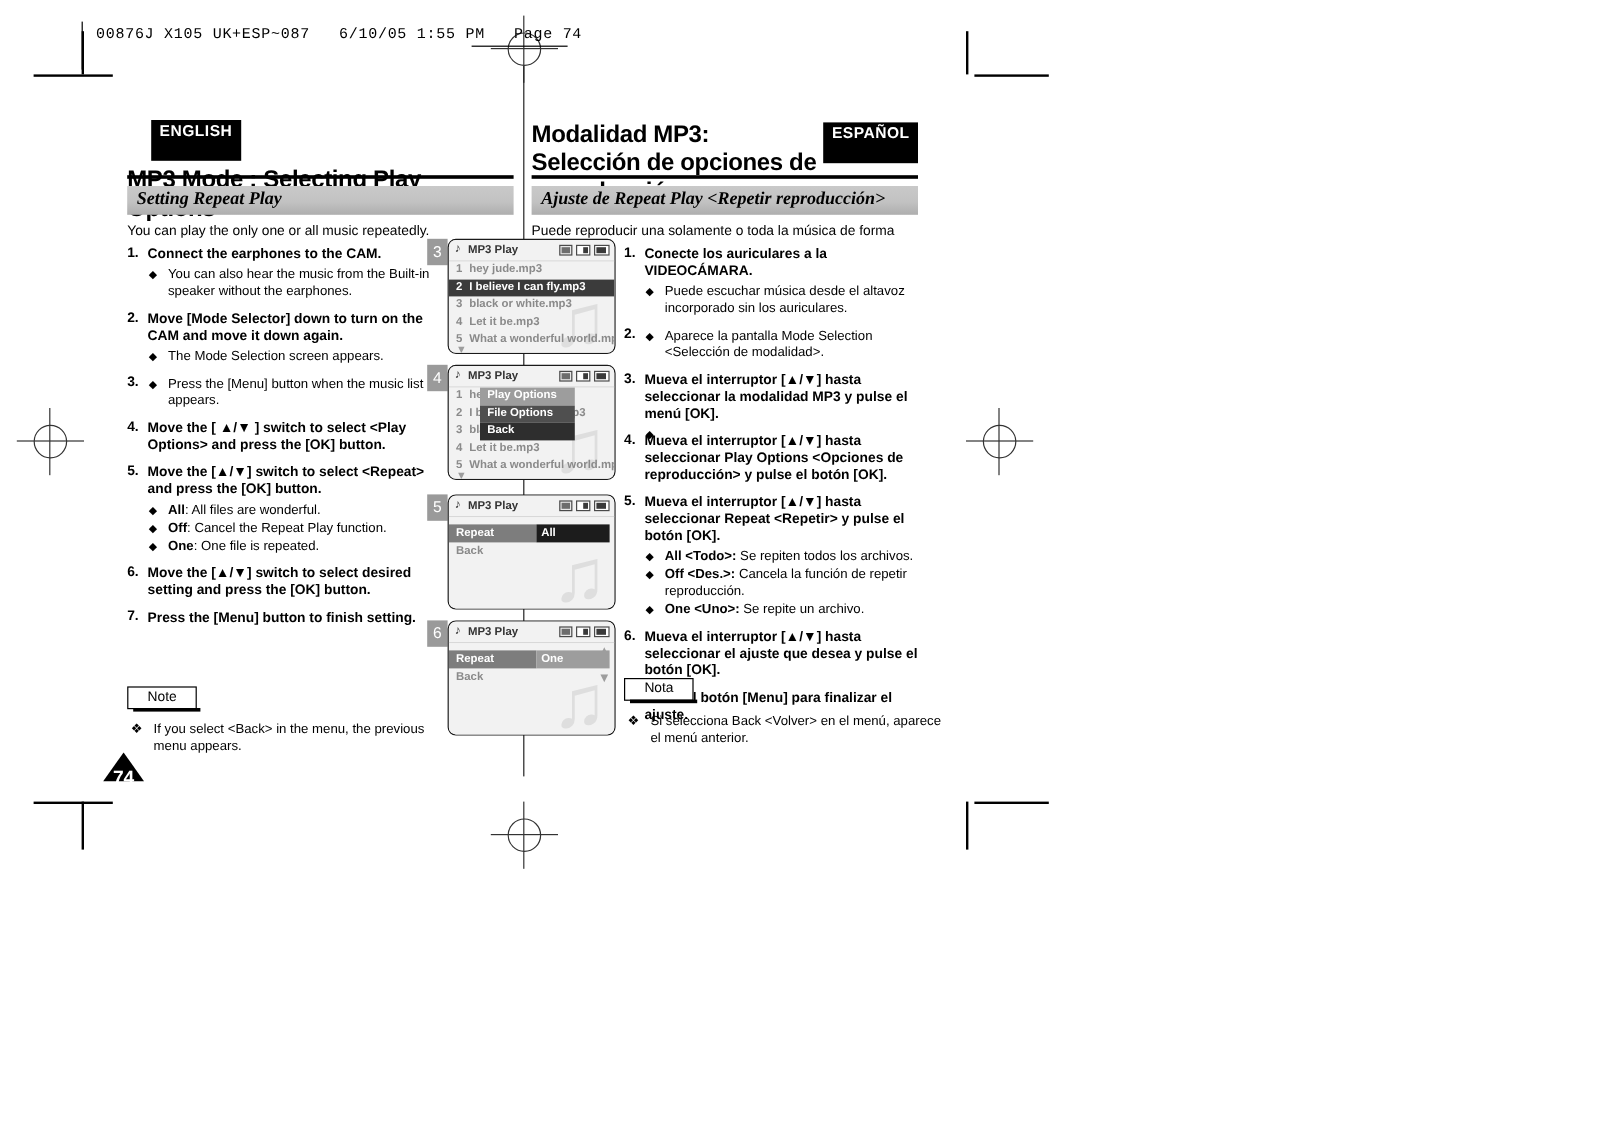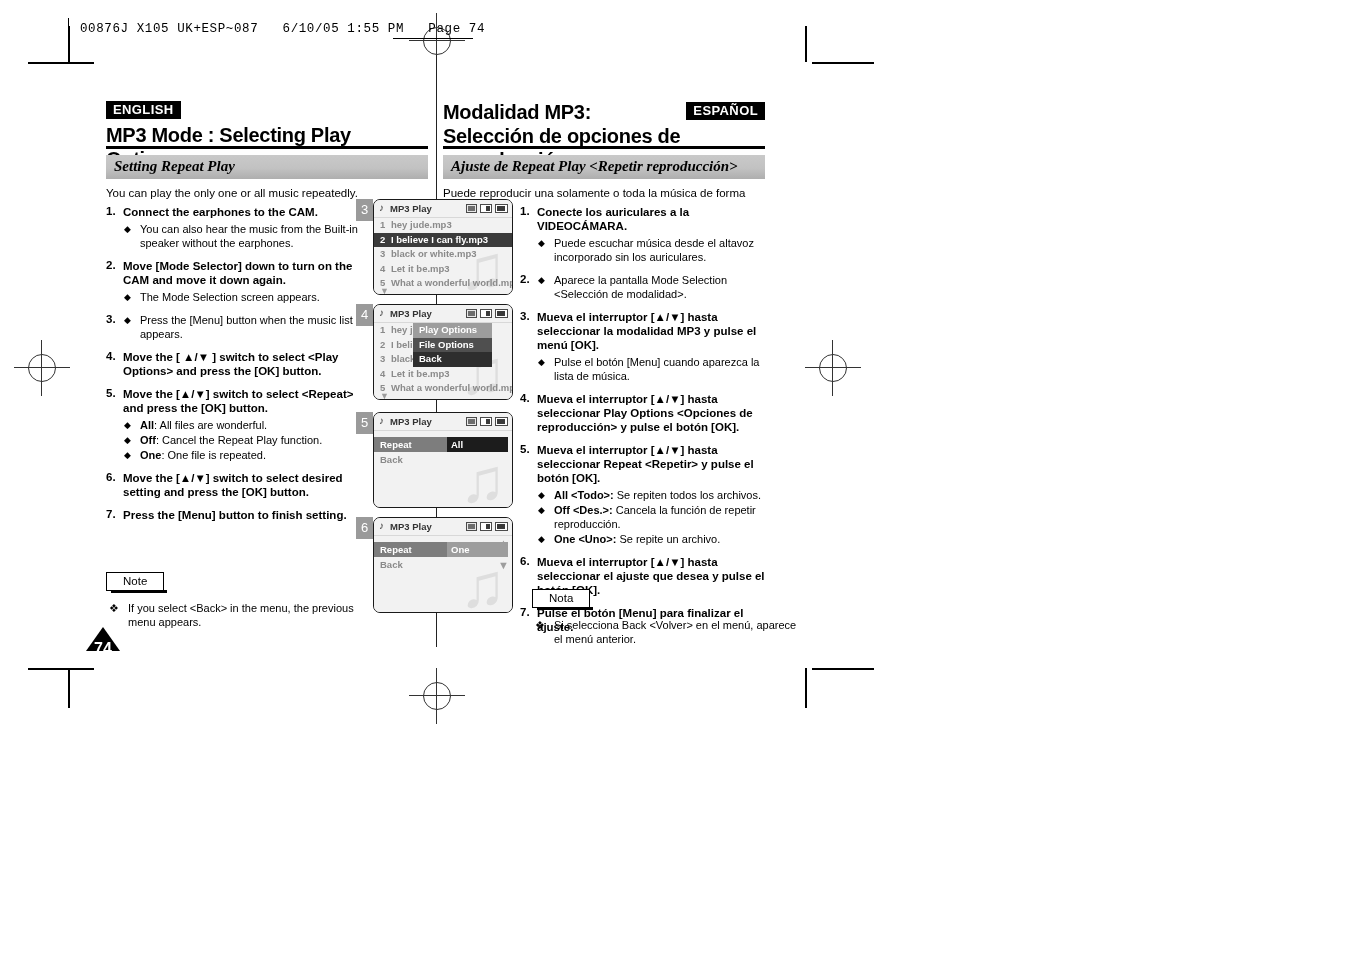--- a/index.html
+++ b/index.html
@@ -40,22 +40,23 @@
   .hdr-vrule { position:absolute; width:1px; background:#000; }
 
   
   .col { position:absolute; }
 
   .lang-tag {
     display:inline-block;
     background:#000; color:#fff;
     font-weight:bold; font-size:13px;
     letter-spacing:0.4px;
-    padding:2px 7px 3px 7px;
+    padding:2px 7px 19px 7px;
     line-height:13px;
+    margin-left:20px;
   }
   .page-title {
     font-size:20px; font-weight:bold;
     letter-spacing:-0.3px;
     line-height:24px;
     margin-top:4px;
   }
   .title-rule { height:3px; background:#000; }
 
   .section-bar {
@@ -187,21 +188,21 @@
   }
   .row.sel {
     background:#3b3b3b; color:#ffffff;
   }
   .row .idx { display:inline-block; width:11px; }
   .scroll-dn {
     position:absolute; left:6px; bottom:1px; z-index:2;
     font-size:9px; color:#9d9d9d; line-height:9px;
   }
   
-  .popup { position:absolute; left:15px; top:0; z-index:3; width:79px;padding-left:24px; }
+  .popup { position:absolute; left:2px; top:0; z-index:3; width:79px;padding-left:24px; }
   .popup .prow {
     height:14.5px; line-height:14.5px;
     font-size:9.5px; font-weight:bold;
     padding-left:6px;
     color:#fff;
     white-space:nowrap;
   }
   .popup .prow.p1 { background:#9d9d9d; }
   .popup .prow.p2 { background:#4f4f4f; }
   .popup .prow.p3 { background:#2e2e2e; }
@@ -374,21 +375,21 @@
   <li>
     <span class="step-num">2.</span>
     <ul class="subs">
       <li><span class="dia">◆</span><span>Aparece la pantalla Mode Selection &lt;Selección de modalidad&gt;.</span></li>
     </ul>
   </li>
   <li>
     <span class="step-num">3.</span>
     <div class="step-main">Mueva el interruptor [▲/▼] hasta seleccionar la modalidad MP3 y pulse el menú [OK].</div>
     <ul class="subs">
-      <li><span class="dia">◆</span><span>Pulse el botón [Menu] cuando aparezca la lista de música.</span></li>
+      <li><span class="dia">◆</span></li>
     </ul>
   </li>
   <li>
     <span class="step-num">4.</span>
     <div class="step-main">Mueva el interruptor [▲/▼] hasta seleccionar Play Options &lt;Opciones de reproducción&gt; y pulse el botón [OK].</div>
   </li>
   <li>
     <span class="step-num">5.</span>
     <div class="step-main">Mueva el interruptor [▲/▼] hasta seleccionar Repeat &lt;Repetir&gt; y pulse el botón [OK].</div>
     <ul class="subs">
@@ -400,21 +401,21 @@
   <li>
     <span class="step-num">6.</span>
     <div class="step-main">Mueva el interruptor [▲/▼] hasta seleccionar el ajuste que desea y pulse el botón [OK].</div>
   </li>
   <li>
     <span class="step-num">7.</span>
     <div class="step-main">Pulse el botón [Menu] para finalizar el ajuste.</div>
   </li>
 </ol>
 
-<div style="position:absolute; left:520px; top:588px; width:265px;margin-left:12px;">
+<div style="position:absolute; left:520px; top:564px; width:265px;">
   <div class="note-box">
     <span>Nota</span>
     <span class="shadow"></span>
   </div>
   <div class="note-item">
     <span class="nd">❖</span>
     <span>Si selecciona Back &lt;Volver&gt; en el menú, aparece el menú anterior.</span>
   </div>
 </div>
 

